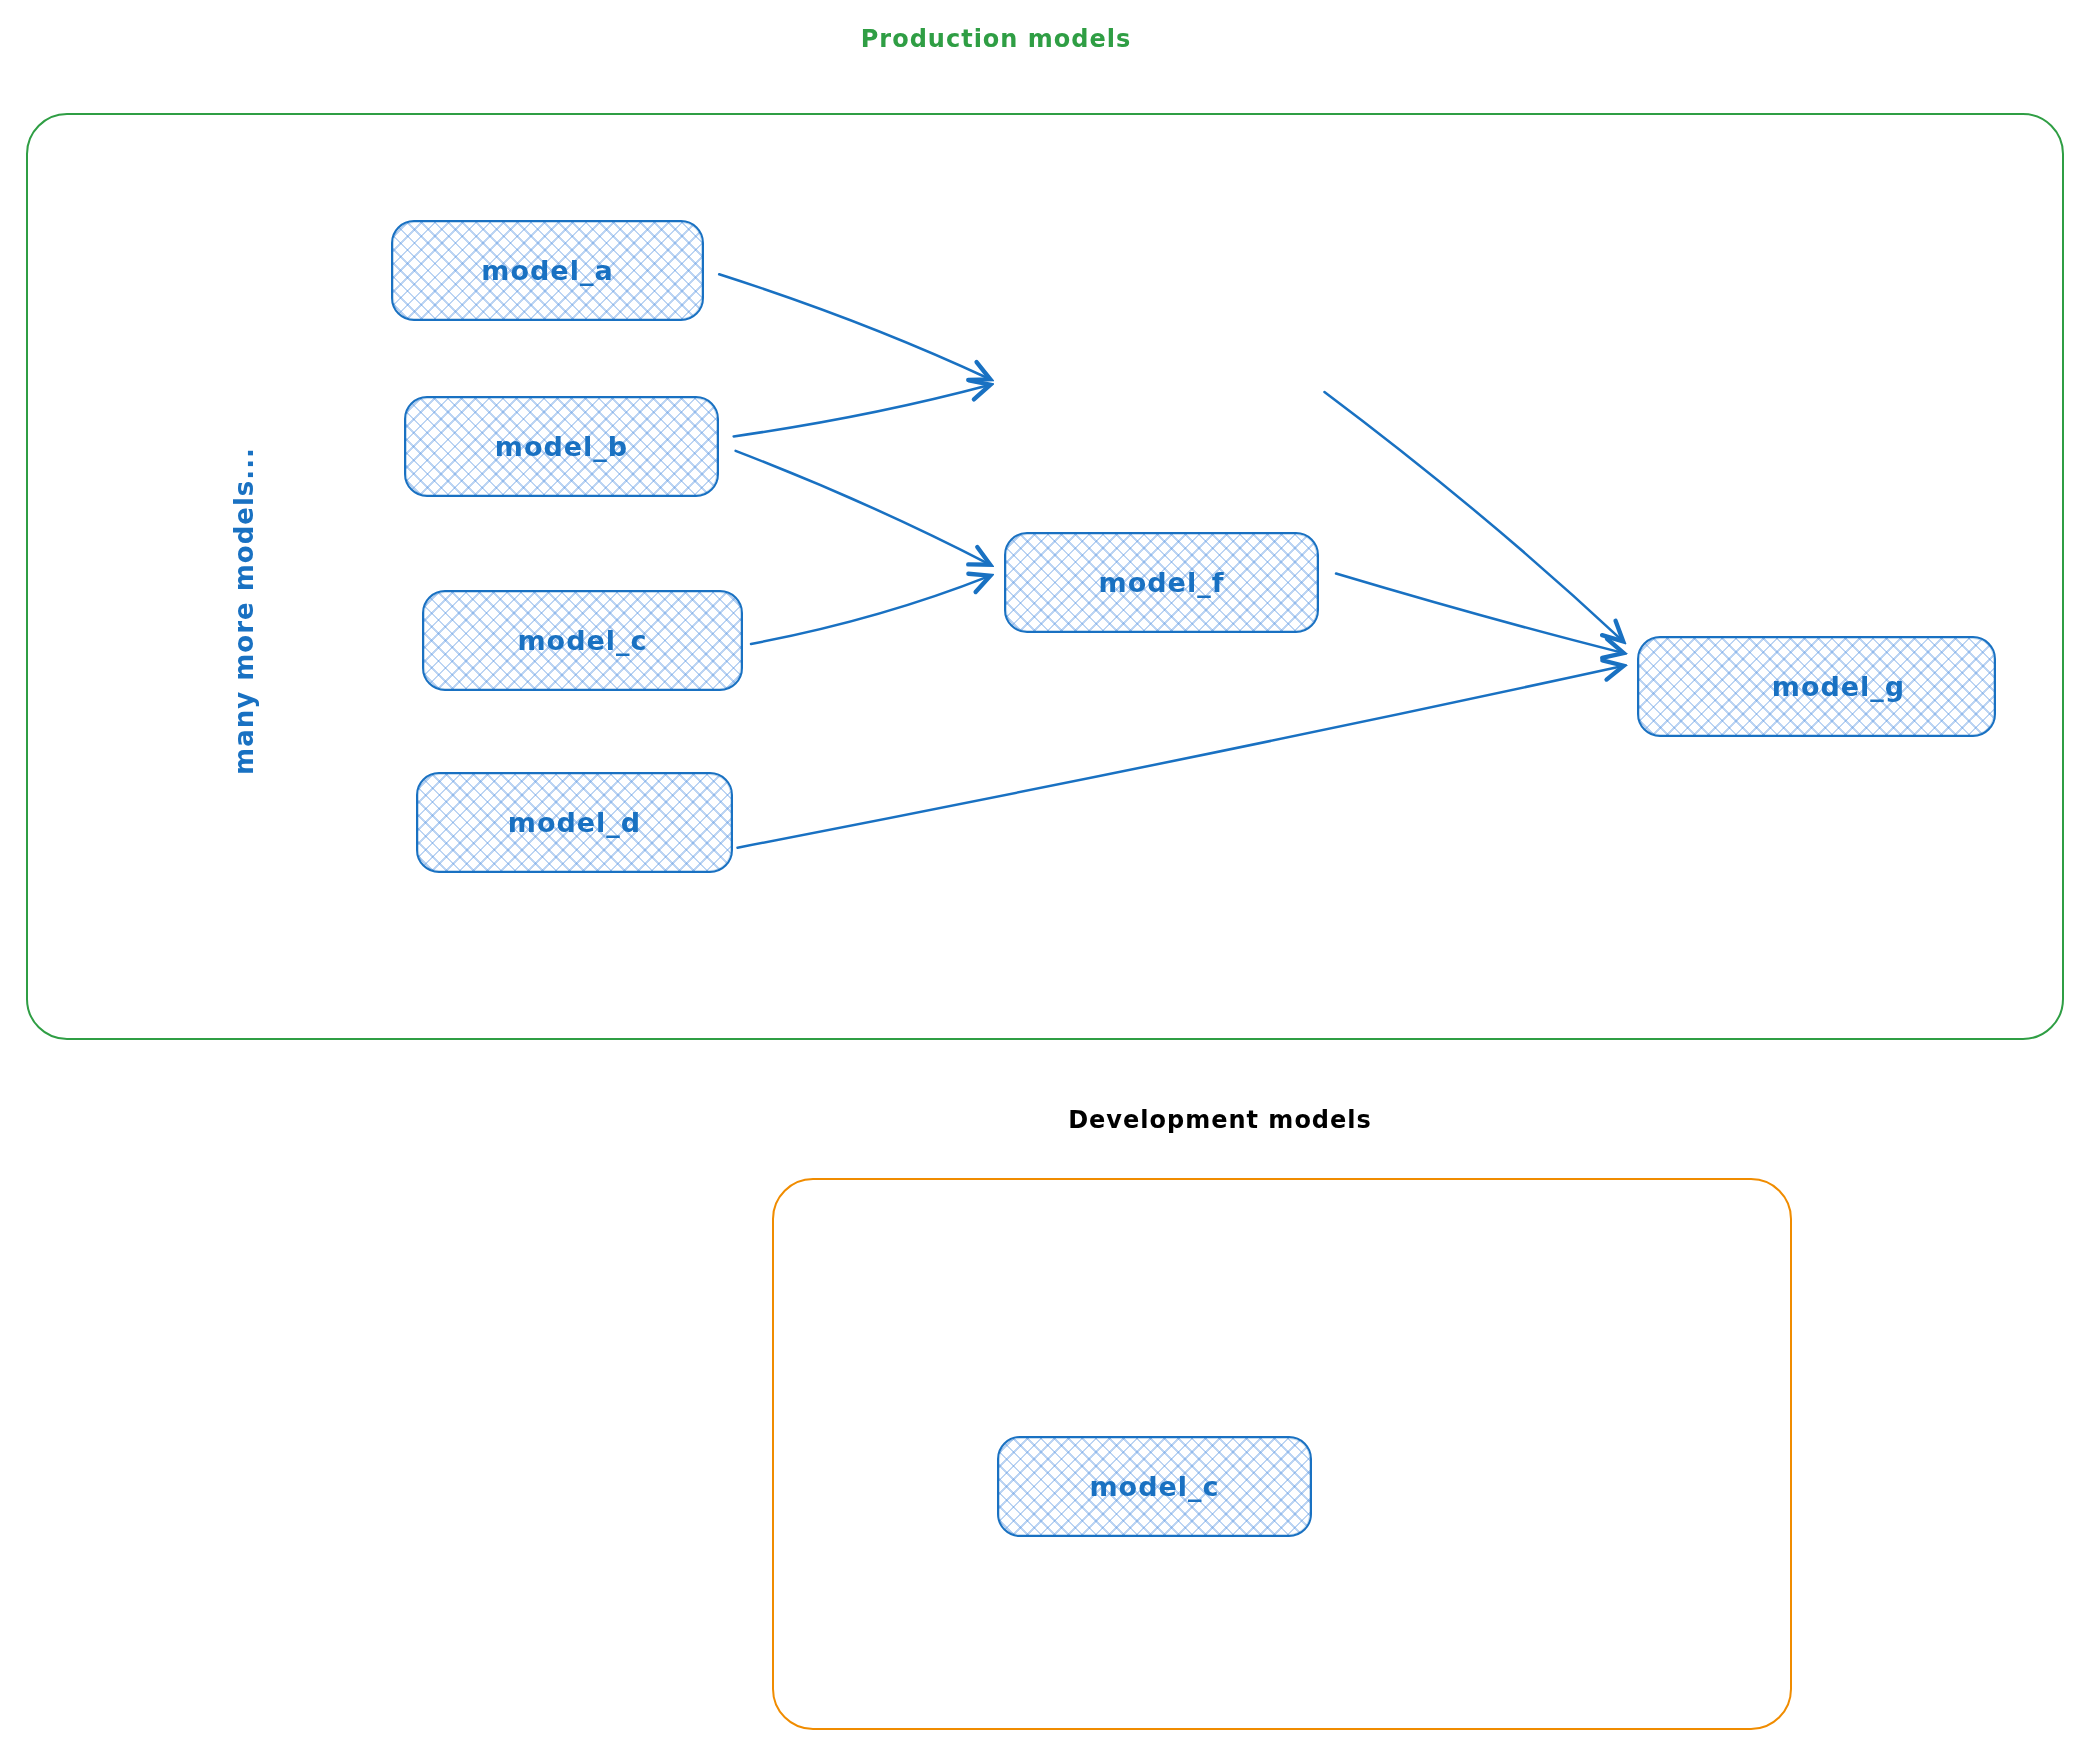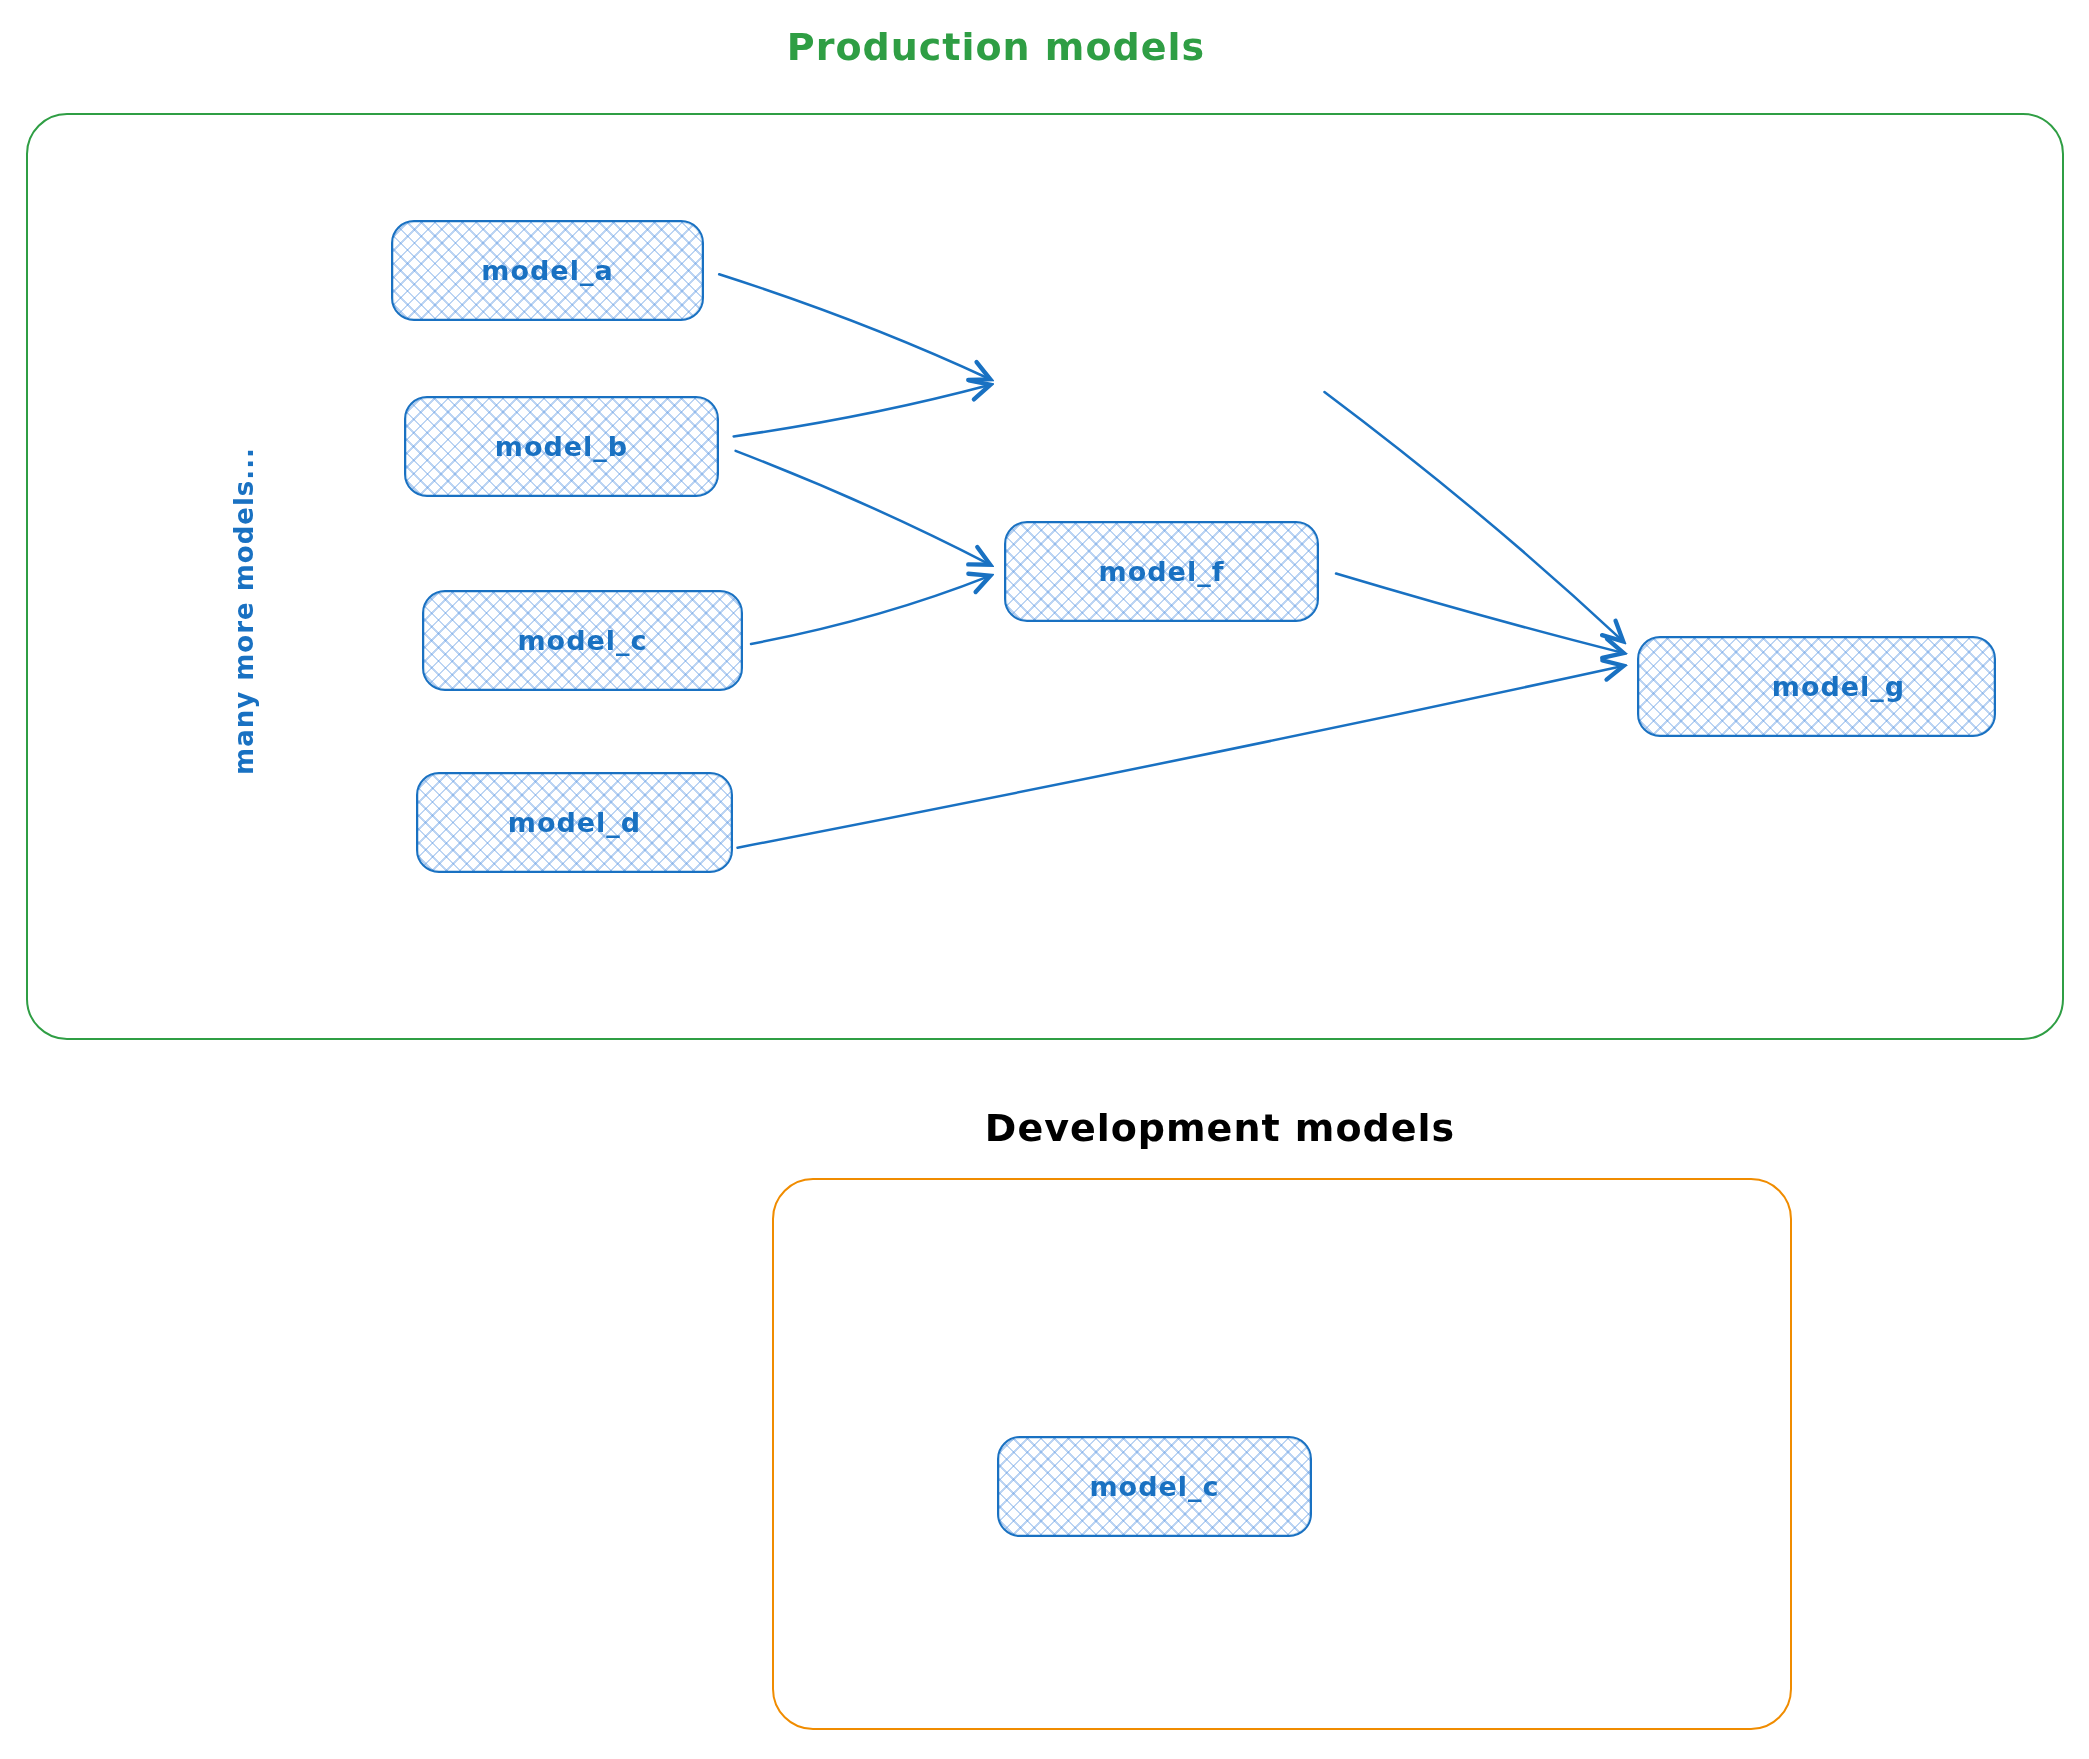--- a/index.html
+++ b/index.html
@@ -1,21 +1,21 @@
 <!DOCTYPE html>
 <html><head>
 <meta charset="utf-8">
 <style>
   html,body{margin:0;padding:0;background:#ffffff;}
   body{font-family:"DejaVu Sans","Liberation Sans",sans-serif;}
   #canvas{position:relative;width:2089px;height:1759px;background:#ffffff;overflow:hidden;}
 
   .section-title{
     position:absolute;transform:translateX(-50%);
-    font-size:38px;font-weight:bold;letter-spacing:1px;white-space:nowrap;
+    font-size:24px;font-weight:bold;letter-spacing:1px;white-space:nowrap;
   }
   .title-production{color:#2f9e44;}
   .title-development{color:#000000;}
 
   .container-frame{
     position:absolute;border-radius:41px;background:transparent;
   }
   .frame-production{
     left:26px;top:113px;width:2034px;height:923px;
     border:2.4px solid #2f9e44;
@@ -35,21 +35,21 @@
       repeating-linear-gradient(45deg, rgba(80,144,224,0.38) 0 1.9px, transparent 1.9px 9.7px),
       repeating-linear-gradient(135deg, rgba(80,144,224,0.38) 0 1.9px, transparent 1.9px 9.7px),
       #ffffff;
     box-shadow:inset 0 0 0 1px rgba(25,113,194,0.25);
   }
   .n-a{left:391px;top:220px;width:309px;height:97px;}
   .n-b{left:404px;top:396px;width:311px;height:97px;}
   .n-c{left:422px;top:590px;width:317px;height:97px;}
   .n-d{left:416px;top:772px;width:313px;height:97px;}
   .n-e{left:1004px;top:336px;width:311px;height:97px;}
-  .n-f{left:1004px;top:521px;width:311px;height:97px;}
+  .n-f{left:1004px;top:532px;width:311px;height:97px;}
   .n-g{left:1637px;top:636px;width:311px;height:97px;padding-left:44px;}
   .n-c-dev{left:997px;top:1436px;width:311px;height:97px;}
 
   .side-note{
     position:absolute;left:244px;top:611px;
     transform:translate(-50%,-50%) rotate(-90deg);
     color:#1971c2;font-size:26px;font-weight:bold;letter-spacing:1px;white-space:nowrap;
   }
 
   #edges{position:absolute;left:0;top:0;pointer-events:none;}

